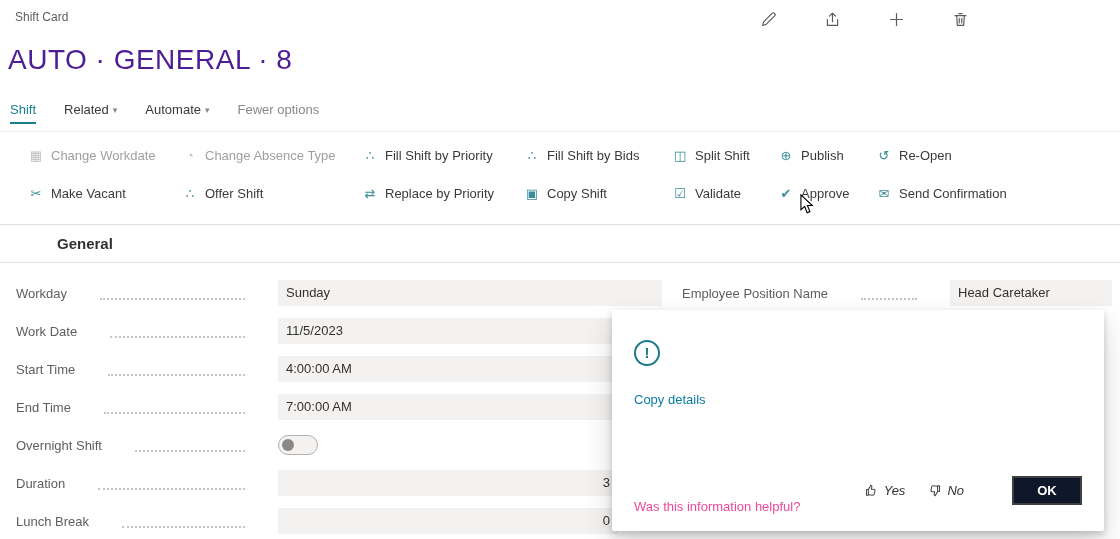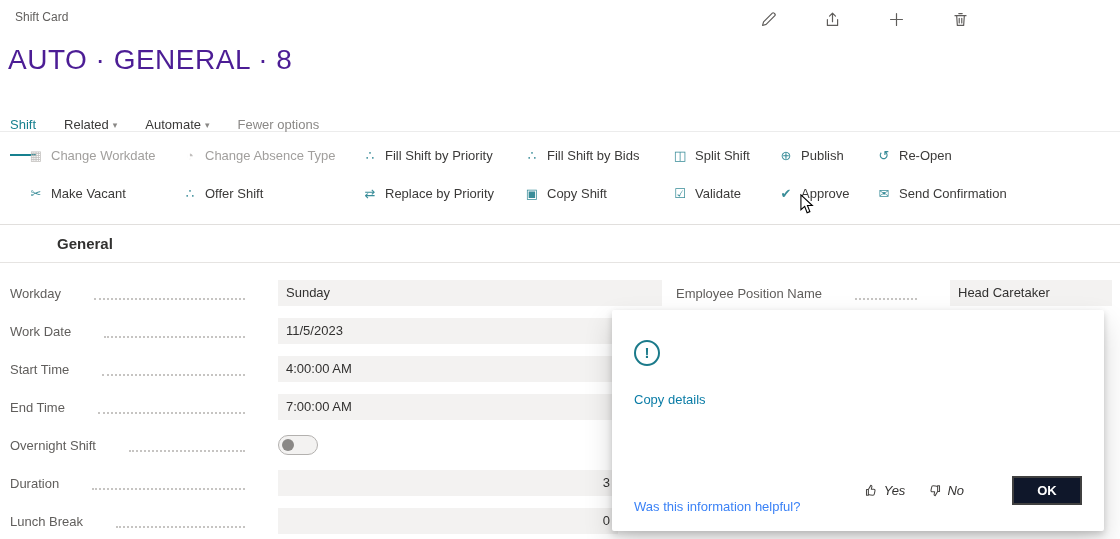--- a/index.html
+++ b/index.html
@@ -14,62 +14,62 @@
   .header-actions { position:absolute; top:9px; left:758px; display:flex; gap:44px; align-items:center; }
   .hicon { width:20px; height:20px; display:flex; align-items:center; justify-content:center; cursor:pointer; }
   .hicon svg { stroke:#5f5d5b; fill:none; stroke-width:1.4; stroke-linecap:round; stroke-linejoin:round; }
 
   .page-title { position:absolute; top:44px; left:8px; font-size:28px; font-weight:400;
     color:#4c1d95; letter-spacing:0.5px; }
 
   
   .tabs { position:absolute; top:102px; left:0; right:0; height:30px; padding-left:10px;
     display:flex; gap:28px; align-items:flex-start; border-bottom:1px solid #ececec; }
-  .tab { padding-bottom:22px; color:#3b3a39; cursor:pointer; white-space:nowrap;margin-top:15px; }
+  .tab { padding-bottom:5px; color:#3b3a39; cursor:pointer; white-space:nowrap; }
   .tab .chev { color:#8a8886; font-size:9px; margin-left:4px; vertical-align:1px; }
   .tab.active { color:#17808f; border-bottom:2px solid #17808f; margin-bottom:-1px; }
   .tab.muted { color:#8a8886; }
 
   
   .toolbar { position:absolute; top:136px; left:0; width:1120px; }
   .trow { display:grid; grid-template-columns:154px 180px 162px 148px 106px 98px auto;
     padding-left:28px; height:38px; align-items:center; }
   .titem { display:flex; align-items:center; gap:7px; color:#3b3a39; cursor:pointer; white-space:nowrap; }
   .ticon { color:#3a8d99; width:16px; text-align:center; font-size:13px; }
   .titem.disabled { color:#a19f9d; cursor:default; }
   .titem.disabled .ticon { color:#c1bfbd; }
 
   .divider-toolbar { position:absolute; top:224px; left:0; right:0; border-top:1px solid #e1dfdd; }
   .section-title { position:absolute; top:235px; left:10px; font-size:15px; font-weight:700; color:#323130; cursor:pointer;margin-left:47px; }
   .divider-section { position:absolute; top:262px; left:0; right:0; border-top:1px solid #e6e4e2; }
 
   
   .fields-left  { position:absolute; top:274px; left:0;   width:662px; }
   .fields-right { position:absolute; top:274px; left:666px; width:446px; }
-  .frow { display:flex; align-items:center; height:38px; padding-left:10px;gap:23px; }
+  .frow { display:flex; align-items:center; height:38px; padding-left:16px;gap:23px; }
   .flabel { color:#605e5c; white-space:nowrap; }
   .leader { flex:1; border-bottom:2px dotted #c6c4c2; margin:0 10px 12px 10px; align-self:flex-end; }
   .vbox { width:384px; height:26px; line-height:26px; padding:0 8px; background:#f3f2f1; color:#323130; flex:none; }
   .vslot { width:384px; display:flex; align-items:center; flex:none; }
   .vbox.num { width:340px; text-align:right; }
   .vbox.small { width:162px; }
   .toggle { width:40px; height:20px; border:1px solid #b3b1af; border-radius:10px; background:#f3f2f1; position:relative; cursor:pointer; }
   .toggle .knob { position:absolute; left:3px; top:3px; width:12px; height:12px; border-radius:50%; background:#8a8886; }
 
   
   .dialog { position:absolute; left:612px; top:310px; width:492px; height:221px; background:#fff;
     border-radius:2px; z-index:10;
     box-shadow:0 3px 7px rgba(0,0,0,.18), 0 13px 29px rgba(0,0,0,.16); }
   .dialog-body { display:flex; gap:14px; padding:30px 26px 0 22px; }
   .info-circle { width:26px; height:26px; border:2px solid #1b7a8a; border-radius:50%; color:#1b7a8a;
     font-weight:700; font-size:15px; line-height:22px; text-align:center; flex:none; }
   .dialog-msg { max-width:358px; font-size:13.5px; line-height:20px; color:#323130; }
   .copy-link { margin:26px 0 0 22px; display:inline-block; color:#0a7ca6; cursor:pointer; font-size:13px; }
   .dialog-footer { position:absolute; left:22px; right:22px; bottom:17px; display:flex; align-items:center; }
-  .feedback-q { color:#3b82f6; font-size:13px;margin-top:32px; }
+  .feedback-q { color:#ec4899; font-size:13px;margin-top:32px; }
   .thumb-btn { display:flex; align-items:center; gap:5px; color:#323130; cursor:pointer;font-style:italic; }
   .thumb-btn.yes { margin-left:auto; }
   .thumb-btn.no { margin-left:22px; }
   .thumb-btn svg { stroke:#4a4846; fill:none; stroke-width:1.7; stroke-linecap:round; stroke-linejoin:round; }
   .ok-btn { margin-left:48px; width:70px; height:29px; background:#0f172a; border:2px solid #404040;
     color:#fff; font-weight:700; font-size:13px; font-family:inherit; cursor:pointer; }
 
   .cursor { position:absolute; left:800px; top:194px; z-index:20; pointer-events:none; }
 </style>
 </head>

